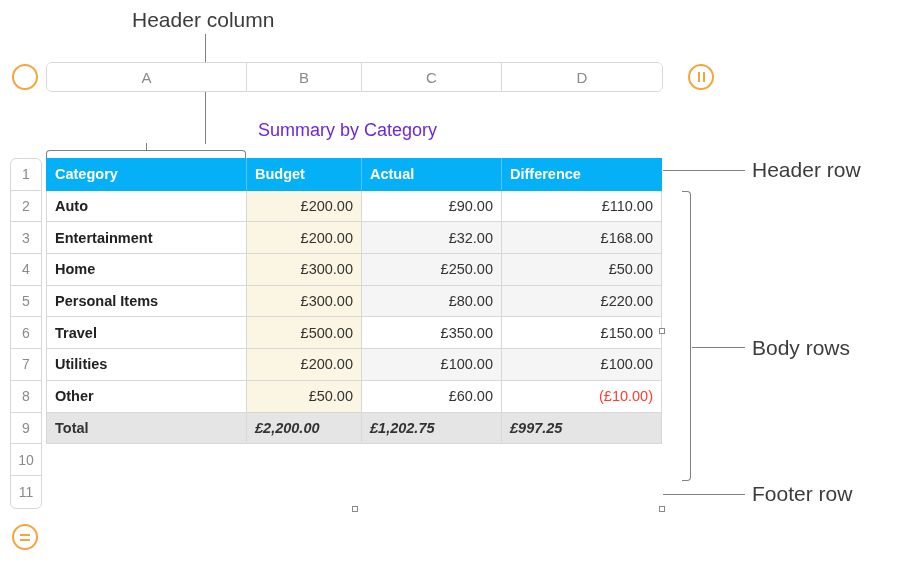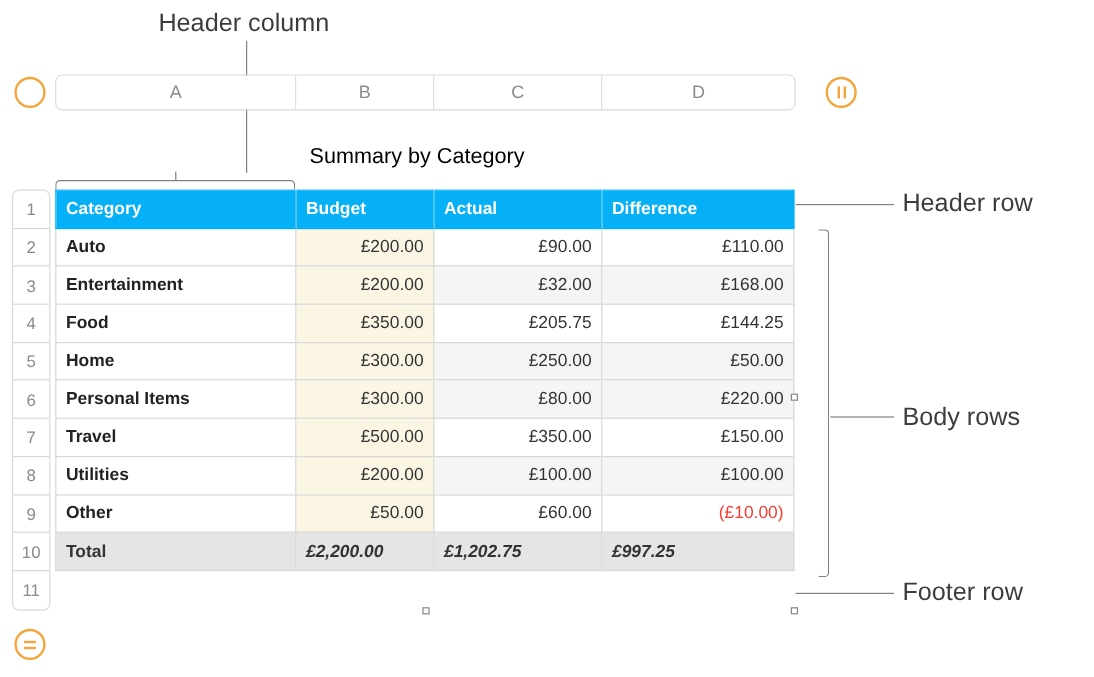--- a/index.html
+++ b/index.html
@@ -132,21 +132,21 @@
     .handle-tr .bar { width: 2px; height: 10px; background:#f4a63d; }
     .handle-bl .eq1, .handle-bl .eq2 { width: 10px; height:2px; background:#f4a63d; }
     .handle-bl { flex-direction: column; gap:3px; }
 
     
     .table-title {
       position: absolute;
       top: 120px;
       left: 258px;
       font-size: 18px;
-      color: #000000;
+      color: #6d28d9;
       text-align: right;
     }
 
     
     .sheet {
       position: absolute;
       top: 158px;
       left: 46px;
       border-collapse: collapse;
       table-layout: fixed;
@@ -273,26 +273,20 @@
         <td class="num budget">£200.00</td>
         <td class="num actual">£90.00</td>
         <td class="num diff">£110.00</td>
       </tr>
       <tr class="even">
         <td class="cat">Entertainment</td>
         <td class="num budget">£200.00</td>
         <td class="num actual">£32.00</td>
         <td class="num diff">£168.00</td>
       </tr>
-      <tr>
-        <td class="cat">Food</td>
-        <td class="num budget">£350.00</td>
-        <td class="num actual">£205.75</td>
-        <td class="num diff">£144.25</td>
-      </tr>
       <tr class="even">
         <td class="cat">Home</td>
         <td class="num budget">£300.00</td>
         <td class="num actual">£250.00</td>
         <td class="num diff">£50.00</td>
       </tr>
       <tr class="even">
         <td class="cat">Personal Items</td>
         <td class="num budget">£300.00</td>
         <td class="num actual">£80.00</td>

